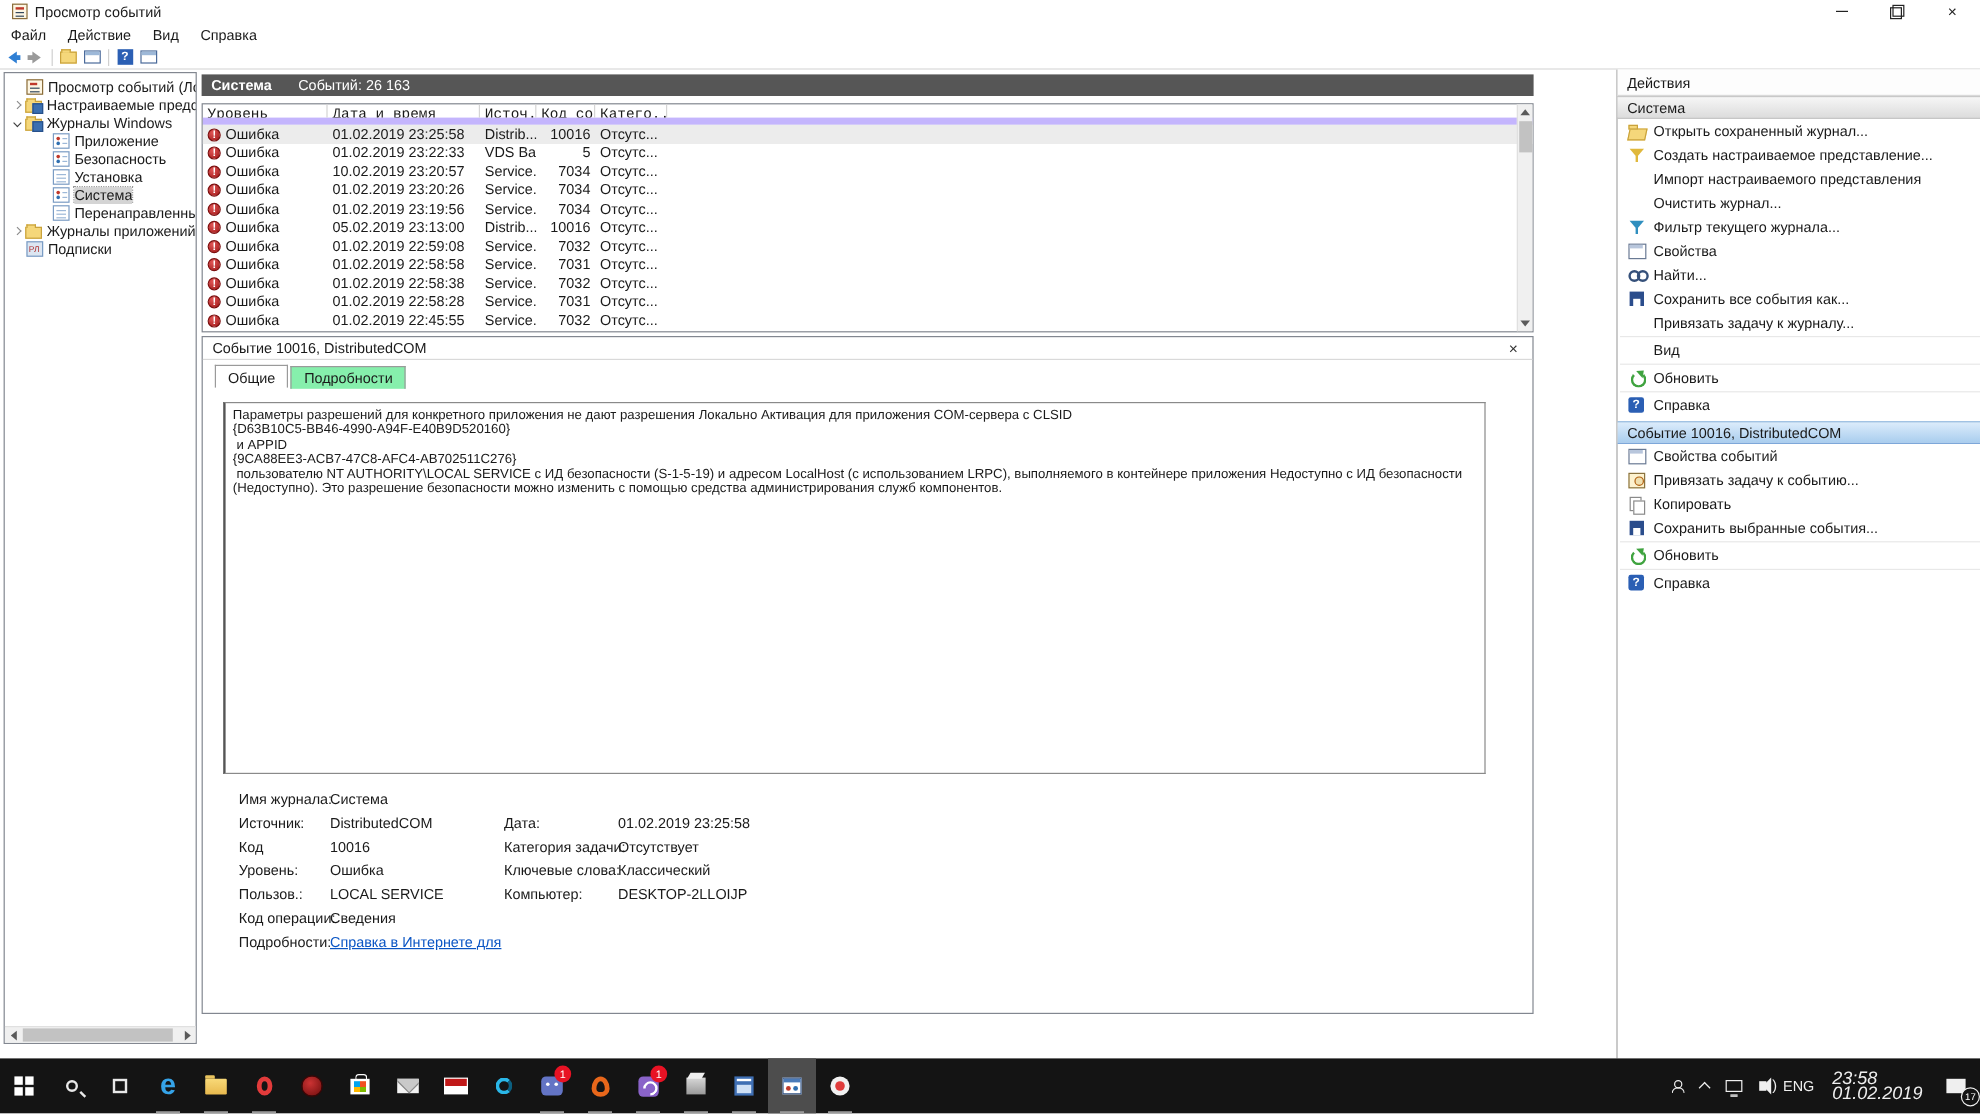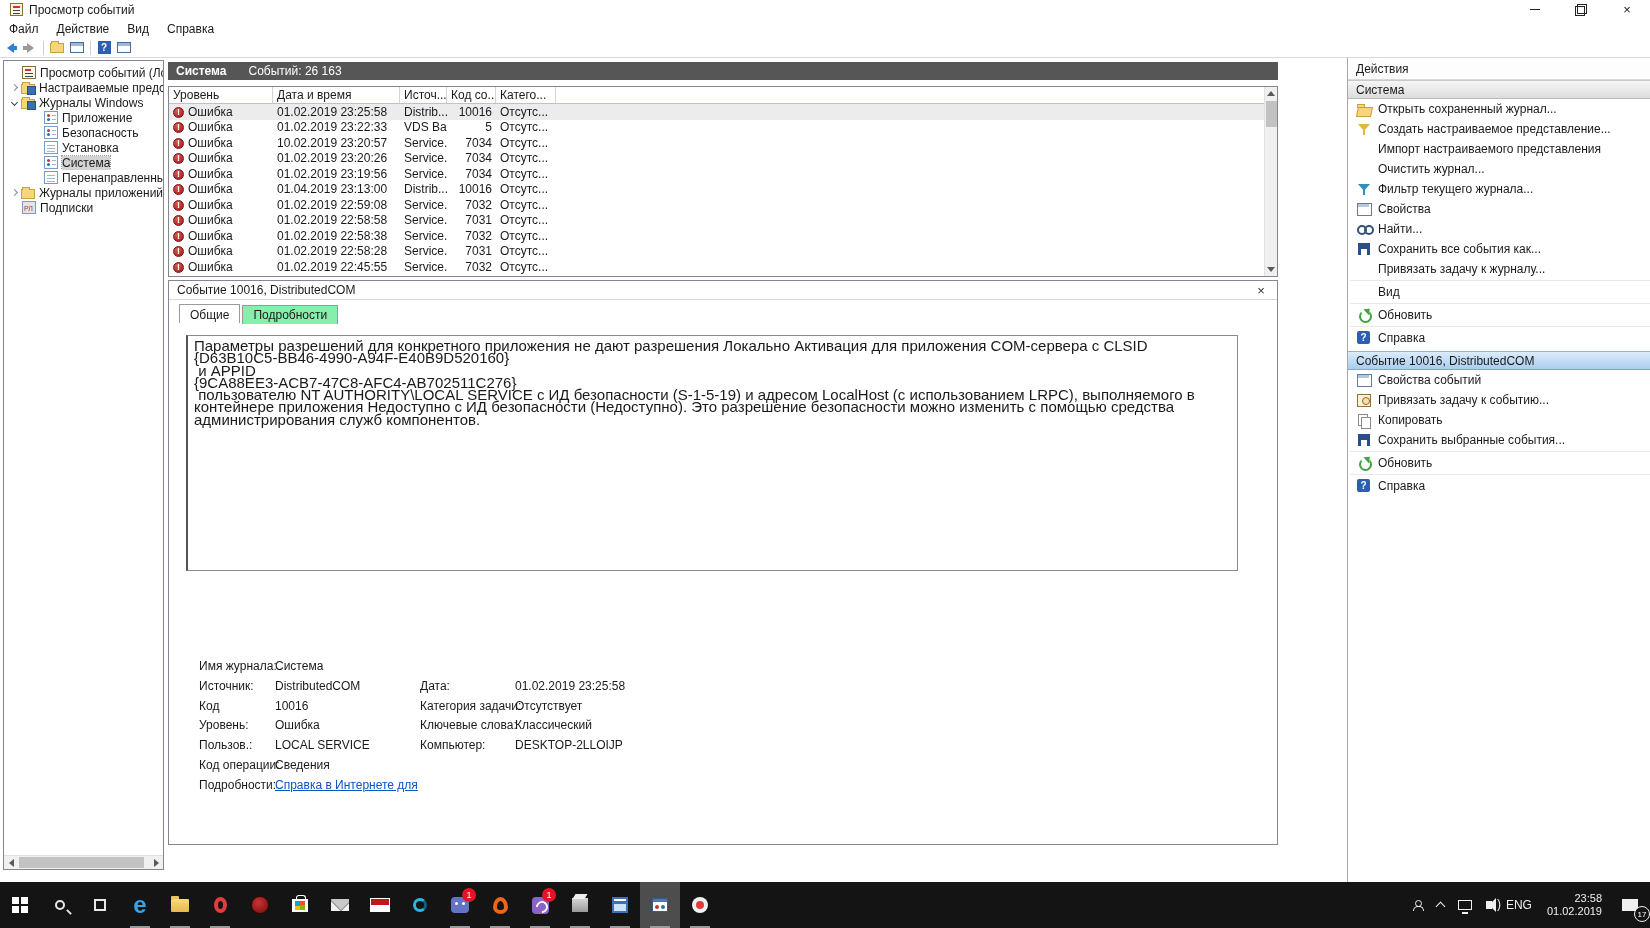--- a/index.html
+++ b/index.html
@@ -62,40 +62,40 @@
   .tri { width:0; height:0; }
   .tri-l { border-top:4px solid transparent; border-bottom:4px solid transparent; border-right:5px solid #5a5a5a; }
   .tri-r { border-top:4px solid transparent; border-bottom:4px solid transparent; border-left:5px solid #5a5a5a; }
   .tri-u { border-left:4px solid transparent; border-right:4px solid transparent; border-bottom:5px solid #5a5a5a; }
   .tri-d { border-left:4px solid transparent; border-right:4px solid transparent; border-top:5px solid #5a5a5a; }
 
   
   .list-titlebar { position:absolute; top:62px; left:168px; width:1110px; height:18px; background:#565656; color:#fff; display:flex; align-items:center; padding-left:8px; }
   .list-titlebar b { margin-right:22px; font-weight:bold; }
   .evt-table { position:absolute; top:86px; left:168px; width:1110px; height:191px; border:1px solid #828790; background:#fff; }
-  .thead { display:flex; height:17px; border-bottom:1px solid #c4b5fd; color:#1a1a1a; }
+  .thead { display:flex; height:17px; border-bottom:6px solid #c4b5fd; color:#1a1a1a;font-family:Liberation Mono, monospace; }
   .th { padding:1px 4px; border-right:1px solid #d5d5d5; overflow:hidden; white-space:nowrap; }
   .c1 { width:104px; } .c2 { width:127px; } .c3 { width:47px; } .c4 { width:49px; text-align:right; } .c5 { width:60px; }
   .trowE { display:flex; height:15.5px; align-items:center; white-space:nowrap; }
   .trowE.sel { background:#ececec; }
   .td { padding:0 4px; overflow:hidden; }
   .err-ico { display:inline-block; width:11px; height:11px; border-radius:50%; background:radial-gradient(circle at 35% 30%, #e05555, #a01818); border:1px solid #7d1010; position:relative; vertical-align:-2px; margin-right:4px; flex:none; }
   .err-ico::after { content:"!"; position:absolute; left:0; right:0; top:-1px; text-align:center; color:#fff; font-size:9px; font-weight:bold; }
   .vscroll { position:absolute; top:0; right:0; bottom:0; width:13px; background:#f0f0f0; border-left:1px solid #e0e0e0; }
   .vs-btn { position:absolute; left:0; width:12px; height:13px; display:flex; align-items:center; justify-content:center; }
   .vs-thumb { position:absolute; left:1px; top:14px; width:11px; height:26px; background:#c2c2c2; }
 
   
   .detail { position:absolute; top:280px; left:168px; width:1110px; height:565px; border:1px solid #828790; background:#fff; }
   .detail-head { height:19px; border-bottom:1px solid #d9d9d9; display:flex; align-items:center; padding:0 8px; }
   .detail-close { margin-left:auto; font-size:13px; color:#333; width:16px; text-align:center; }
   .tabs { position:absolute; top:24px; left:10px; display:flex; height:19px; }
   .tab { padding:2px 10px 0; border:1px solid #9a9a9a; border-bottom:none; background:#86efac; margin-right:2px; }
   .tab.active { background:#fff; position:relative; top:-1px; padding-top:3px; }
-  .desc-box { position:absolute; top:54px; left:17px; width:1052px; height:236px; border:1px solid #8a8a8a; border-left:2px solid #555; padding:4px 6px; font-size:15px; line-height:12.3px; white-space:pre-wrap; overflow:hidden; }
+  .desc-box { position:absolute; top:54px; left:17px; width:1052px; height:310px; border:1px solid #8a8a8a; border-left:2px solid #555; padding:4px 6px; font-size:11px; line-height:12.3px; white-space:pre-wrap; overflow:hidden; }
   .fields { position:absolute; top:378px; left:18px; right:20px; }
   .frow { position:relative; height:19.8px;margin-left:12px; }
   .fl1 { position:absolute; left:0; } .fv1 { position:absolute; left:76px; }
   .fl2 { position:absolute; left:221px; } .fv2 { position:absolute; left:316px; }
   .link { color:#0a55c4; text-decoration:underline; }
 
   
   .actions { position:absolute; top:58px; left:1347px; width:371px; height:824px; border-left:1px solid #a8a8a8; background:#fff; }
   .actions-title { height:22px; display:flex; align-items:center; padding-left:8px; border-bottom:1px solid #d9d9d9; background:#fdfdfd; }
   .sect-hdr { height:19px; display:flex; align-items:center; padding:0 8px; background:linear-gradient(#f6f6f6,#dcdcdc); border-top:1px solid #c8c8c8; border-bottom:1px solid #b9b9b9; }
@@ -172,21 +172,21 @@
   .tray-item { height:100%; display:flex; align-items:center; justify-content:center; padding:0 7px; position:relative; }
   .s-people { width:10px; height:10px; position:relative; }
   .s-people::before { content:""; position:absolute; left:2px; top:0; width:5px; height:5px; border:1px solid #efefef; border-radius:50%; }
   .s-people::after { content:""; position:absolute; left:0; top:6px; width:9px; height:4px; border:1px solid #efefef; border-bottom:none; border-radius:5px 5px 0 0; }
   .s-chev { width:7px; height:7px; border-left:1px solid #efefef; border-top:1px solid #efefef; transform:rotate(45deg); margin-top:3px; }
   .s-net { width:14px; height:10px; border:1px solid #efefef; position:relative; }
   .s-net::after { content:""; position:absolute; left:3px; bottom:-4px; width:6px; height:1px; background:#efefef; box-shadow:0 1px 0 #efefef; }
   .s-vol { width:6px; height:8px; background:#efefef; position:relative; }
   .s-vol::before { content:""; position:absolute; left:3px; top:-3px; border-top:7px solid transparent; border-bottom:7px solid transparent; border-right:7px solid #efefef; }
   .s-vol::after { content:")"; position:absolute; left:11px; top:-4px; color:#efefef; font-size:12px; }
-  .clock { text-align:right; font-size:11px; line-height:13px; padding:0 8px; }
+  .clock { font-size:15px; line-height:13px; padding:0 8px;font-style:italic; }
   .s-notif { width:16px; height:12px; background:#efefef; position:relative; }
   .s-notif::before { content:""; position:absolute; right:-2px; bottom:-3px; border-left:5px solid transparent; border-top:5px solid #efefef; }
   .nbadge { position:absolute; right:0; bottom:6px; width:16px; height:16px; border-radius:50%; background:#141414; border:1px solid #efefef; color:#fff; font-size:8px; display:flex; align-items:center; justify-content:center; }
 </style>
 </head>
 <body>
 
 <div class="screen">
 
   <div class="titlebar">
@@ -329,21 +329,21 @@
     </div>
     <div class="trowE">
       <span class="td c1"><span class="err-ico"></span><span>Ошибка</span></span>
       <span class="td c2">01.02.2019 23:19:56</span>
       <span class="td c3">Service...</span>
       <span class="td c4">7034</span>
       <span class="td c5">Отсутс...</span>
     </div>
     <div class="trowE">
       <span class="td c1"><span class="err-ico"></span><span>Ошибка</span></span>
-      <span class="td c2">01.04.2019 23:13:00</span>
+      <span class="td c2">05.02.2019 23:13:00</span>
       <span class="td c3">Distrib...</span>
       <span class="td c4">10016</span>
       <span class="td c5">Отсутс...</span>
     </div>
     <div class="trowE">
       <span class="td c1"><span class="err-ico"></span><span>Ошибка</span></span>
       <span class="td c2">01.02.2019 22:59:08</span>
       <span class="td c3">Service...</span>
       <span class="td c4">7032</span>
       <span class="td c5">Отсутс...</span>

